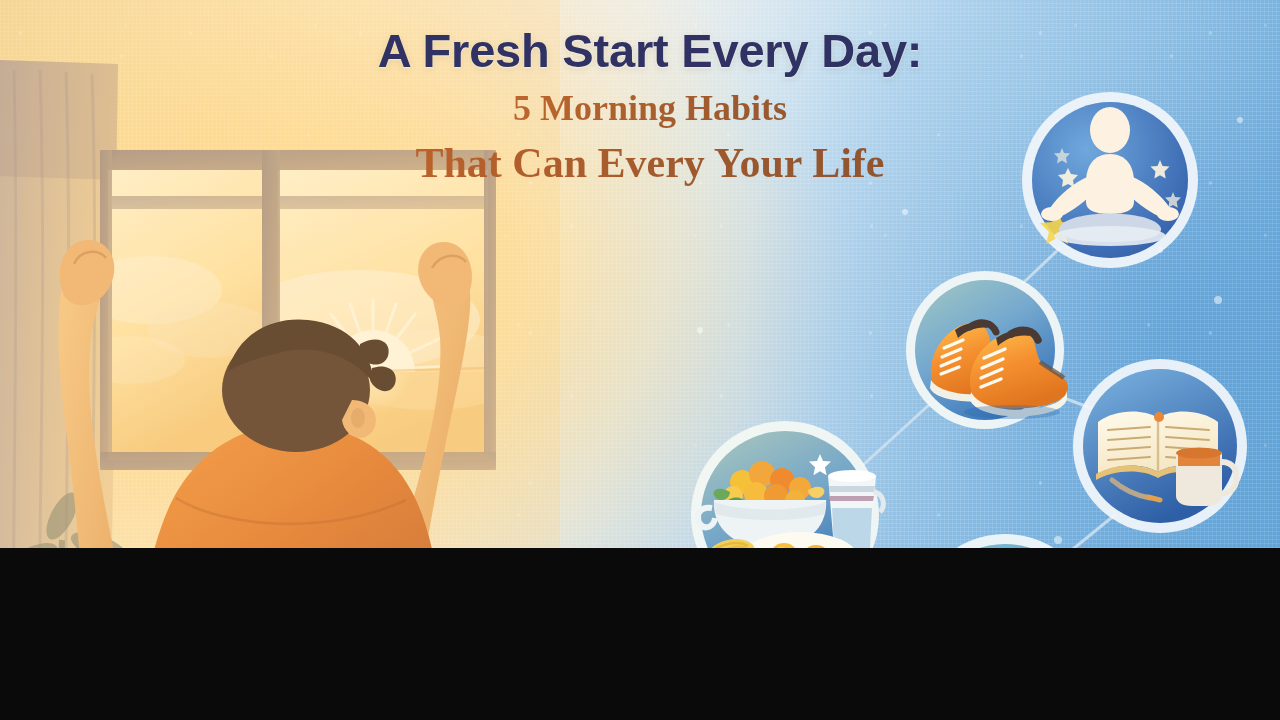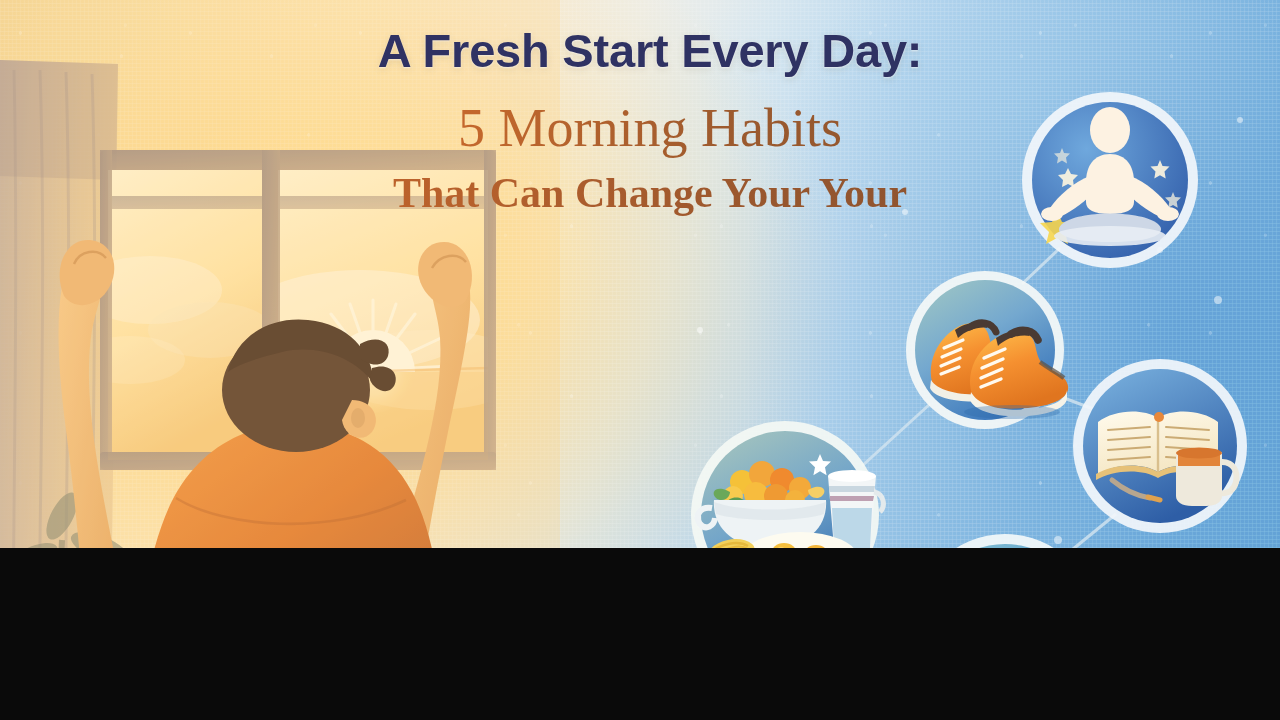--- a/index.html
+++ b/index.html
@@ -68,23 +68,23 @@
   }
   #title-main {
     font-family:"Liberation Sans", sans-serif;
     font-weight:bold; font-size:47px; line-height:1.08;
     letter-spacing:-.2px;
     color:#2f3263;
     text-shadow:0 1px 2px rgba(255,255,255,.55), 0 2px 7px rgba(120,100,60,.16);
     white-space:nowrap;
   }
   #subtitle-1 {
-    margin-top:21px;
+    margin-top:11px;
     font-family:"Liberation Serif", serif;
-    font-weight:normal; font-size:54px; line-height:1.12;
+    font-weight:bold; font-size:36px; line-height:1.12;
     background:linear-gradient(96deg,#d4682a 0%,#c2672c 26%,#9c5a2e 62%,#8a5430 100%);
     -webkit-background-clip:text; background-clip:text; color:transparent;
     text-shadow:none;
     white-space:nowrap;
   }
   #subtitle-2 {
     margin-top:12px;
     font-family:"Liberation Serif", serif;
     font-weight:bold; font-size:42px; line-height:1.12;
     background:linear-gradient(96deg,#c4652b 0%,#b05e2c 34%,#96562e 70%,#8b5331 100%);
@@ -484,16 +484,16 @@
       </g>
     </g>
   </svg>
 
   <div class="layer" id="bg-texture"></div>
   <div class="layer" id="bg-speckle"></div>
 
   <div id="title-block">
     <div id="title-main">A Fresh Start Every Day:</div>
     <div id="subtitle-1">5 Morning Habits</div>
-    <div id="subtitle-2">That Can Change Your Your</div>
+    <div id="subtitle-2">That Can Every Your Life</div>
   </div>
 
 </div>
 
 </body></html>

